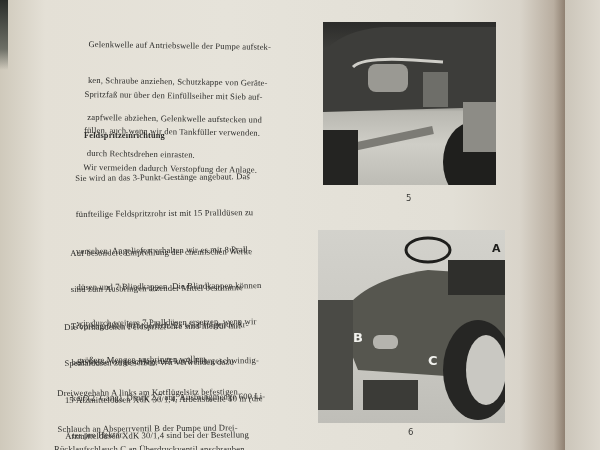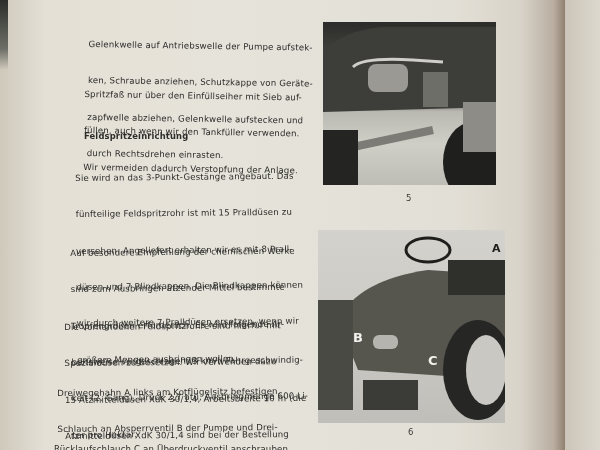--- a/index.html
+++ b/index.html
@@ -13,21 +13,21 @@
       background:linear-gradient(90deg, #cfc9bb 0%, #e4e0d6 8%, #e6e3da 40%, #e2dfd6 80%, #d9d4ca 92%, #b9aea0 98%, #8f8071 100%);
     }
     .page-corner {
       position:absolute; left:0; top:0; width:8px; height:70px;
       background:linear-gradient(180deg,#2b2e2a,#6d6f66 70%, transparent);
     }
     .next-page {
       position:absolute; left:565px; top:0; width:35px; height:450px;
       background:linear-gradient(90deg,#cbc5b9,#ddd8ce);
     }
-    .text-col { position:absolute; color:#2c2c2a; font-size:8.6px; line-height:12.1px; letter-spacing:0.15px; }
+    .text-col { position:absolute; color:#2c2c2a; font-size:8.6px; line-height:12.1px; letter-spacing:0.15px;font-family:Liberation Serif, serif; }
     .para { position:absolute; margin:0; white-space:pre; }
     .heading { font-weight:bold; font-size:8.4px; }
     .photo {
       position:absolute; background:#3b3b38; overflow:hidden;
     }
     .caption { position:absolute; font-size:8.5px; color:#3a3a37; }
   </style>
 </head>
 <body>
 

